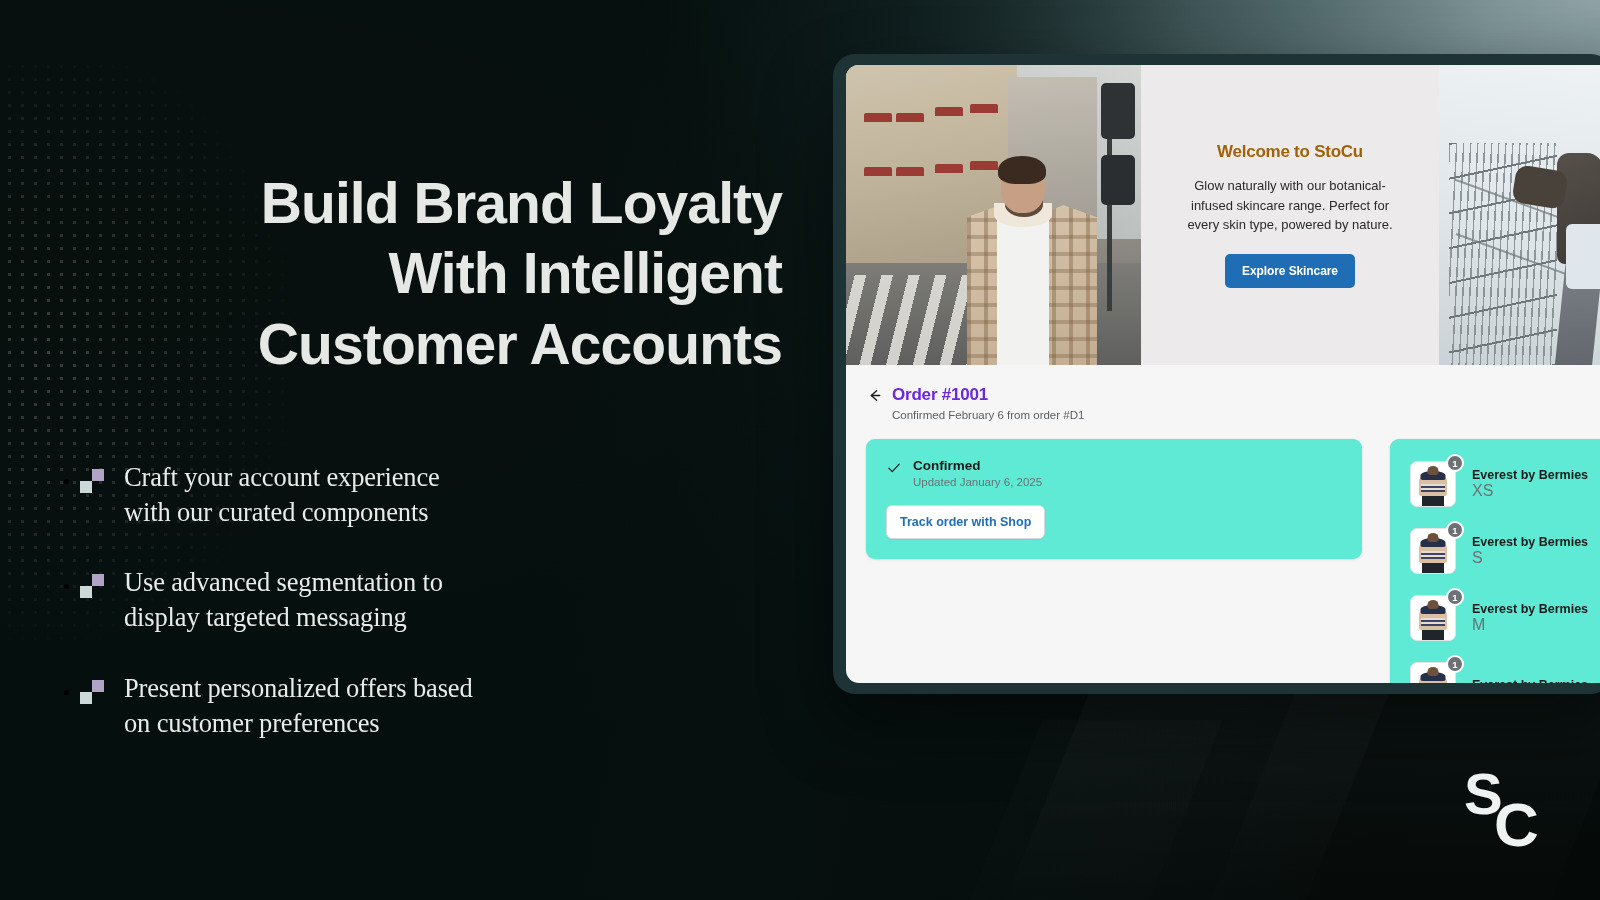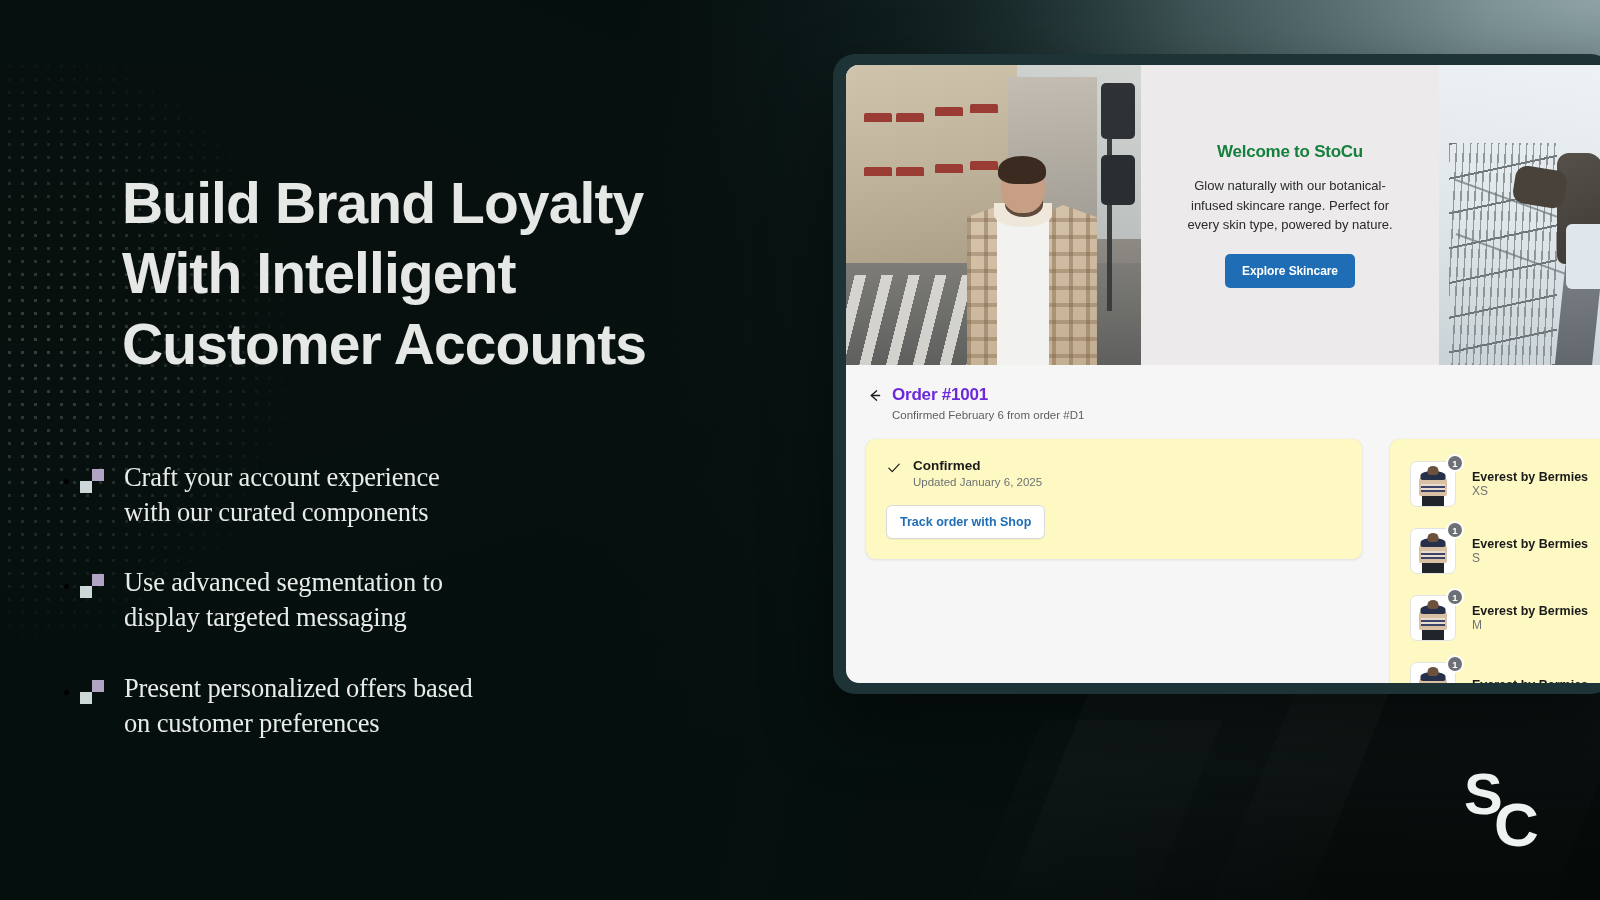--- a/index.html
+++ b/index.html
@@ -37,21 +37,21 @@
     transform:skewX(-22deg);
   }
   .shape-a { right:250px; bottom:-40px; width:300px; height:300px; }
   .shape-b { right:0px;  bottom:-60px; width:340px; height:360px; opacity:.7; }
   .shape-c { right:430px; bottom:-80px; width:180px; height:260px; opacity:.45; }
 
   
   .copy { position:absolute; left:122px; top:168px; width:660px; z-index:5; }
   .headline {
     font-size:57px; line-height:1.235; font-weight:700;
-    color:#e6e8e6; letter-spacing:-0.9px; white-space:pre-line;
+    color:#e6e8e6; letter-spacing:-0.9px; white-space:pre-line;text-align:right;
   }
   .bullets { position:absolute; left:80px; top:460px; width:680px; z-index:5;font-family:Liberation Serif, serif; }
   .bullet { position:relative; padding-left:44px; margin-bottom:36px; }
   .bullet:last-child { margin-bottom:0; }
   .bullet-marker { position:absolute; left:0; top:9px; width:24px; height:24px; }
   .sq { position:absolute; width:12px; height:12px; }
   .sq-top { right:0; top:0; background:#b0a3c4; }
   .sq-bot { left:0;  bottom:0; background:#cdd9d9; }
   .bullet-text {
     font-size:26.5px; line-height:1.31; color:#e9ebea;
@@ -146,39 +146,39 @@
   .ph3 .legs { position:absolute; left:44%; top:58%; width:34%; height:46%;
     background:linear-gradient(170deg,#7d8288,#5e6469); border-radius:8px 8px 4px 4px;
     transform:rotate(6deg); }
   .ph3 .legs2 { left:62%; top:60%; width:26%; transform:rotate(-4deg); }
 
   
   .welcome {
     flex:0 0 298px; background:#eceaea; display:flex; flex-direction:column;
     align-items:center; justify-content:center; padding:0 26px; text-align:center;
   }
-  .welcome h2 { font-size:17px; font-weight:700; color:#15803d; letter-spacing:-0.25px; }
+  .welcome h2 { font-size:17px; font-weight:700; color:#a16207; letter-spacing:-0.25px; }
   .welcome p { font-size:13px; line-height:1.52; color:#2b2b2b; margin-top:14px; max-width:232px; }
   .explore-btn {
     margin-top:19px; background:#1f6eb5; color:#fff; font-size:12px; font-weight:700;
     padding:10px 17px; border:none; border-radius:5px; cursor:pointer; letter-spacing:-0.1px;
   }
 
   
   .order-head { padding:20px 0 18px 20px; background:#f6f6f7; }
   .order-title-row { display:flex; align-items:center; gap:9px; }
   .back-arrow { width:17px; height:17px; flex:0 0 17px; cursor:pointer; }
   .order-title { font-size:17px; font-weight:700; color:#6d28d9; letter-spacing:-0.2px; }
   .order-sub { font-size:11.5px; color:#5c5f62; margin-left:26px; margin-top:4px; }
 
   
   .order-body { display:flex; gap:28px; padding:0 0 0 20px; }
   .col-left { flex:0 0 496px; }
   .col-right { flex:1 1 auto; }
-  .card { background:#fef9c3; border-radius:9px; box-shadow:0 1px 3px rgba(16,24,40,.09), 0 0 1px rgba(16,24,40,.1); }
+  .card { background:#5eead4; border-radius:9px; box-shadow:0 1px 3px rgba(16,24,40,.09), 0 0 1px rgba(16,24,40,.1); }
 
   .status-card { padding:19px 20px 20px 20px; }
   .status-row { display:flex; gap:11px; align-items:flex-start; }
   .check-mark { width:16px; height:16px; flex:0 0 16px; margin-top:2px; }
   .status-name { font-size:13.5px; font-weight:700; color:#1a1a1a; }
   .status-date { font-size:11.5px; color:#6d7175; margin-top:3px; }
   .status-msg { font-size:12.5px; color:#3d4245; margin:15px 0 0 27px; }
   .track-btn {
     margin-top:17px; background:#fff; color:#1f6eb5; font-size:12.5px; font-weight:700;
     padding:9px 13px; border:1px solid #d7d9dc; border-radius:6px; cursor:pointer;
@@ -209,21 +209,21 @@
     width:24px; height:8px;
     background:repeating-linear-gradient(0deg,#3b4468 0 2px,#e7dccd 2px 4px); }
   .t-pants { position:absolute; left:50%; bottom:0; transform:translateX(-50%);
     width:22px; height:10px; background:#20242b; }
   .qty-badge {
     position:absolute; right:-8px; top:-7px; width:18px; height:18px; border-radius:50%;
     background:#6d7175; color:#fff; font-size:9.5px; font-weight:600;
     display:flex; align-items:center; justify-content:center; border:2px solid #fff;
   }
   .item-name { font-size:12.5px; font-weight:700; color:#1a1a1a; }
-  .item-variant { font-size:12px; color:#6d7175; }
+  .item-variant { font-size:16px; color:#6d7175; }
 </style>
 </head>
 <body>
 
 <div class="bg-root">
   <div class="bg-base"></div>
   <div class="bg-tint"></div>
   <div class="bg-dots"></div>
   <div class="bg-shape shape-c"></div>
   <div class="bg-shape shape-a"></div>

